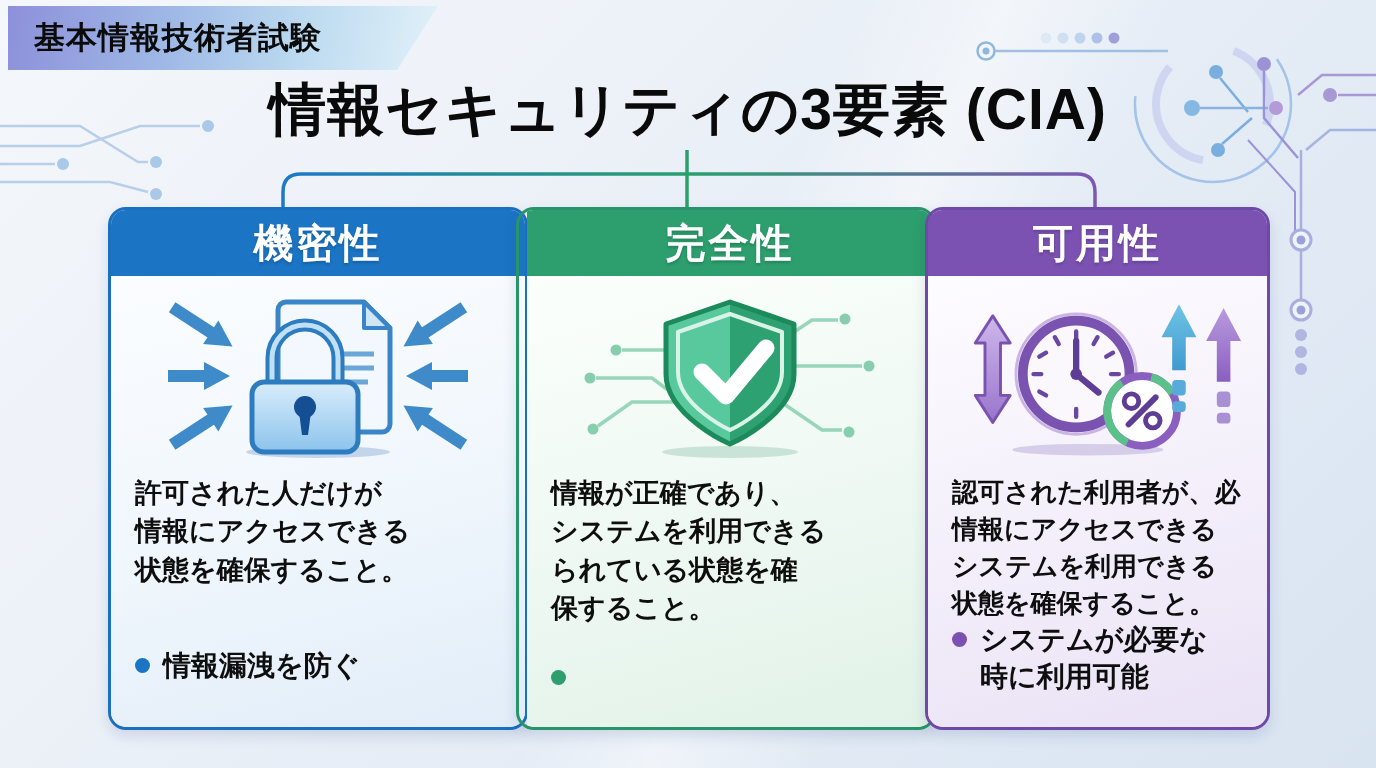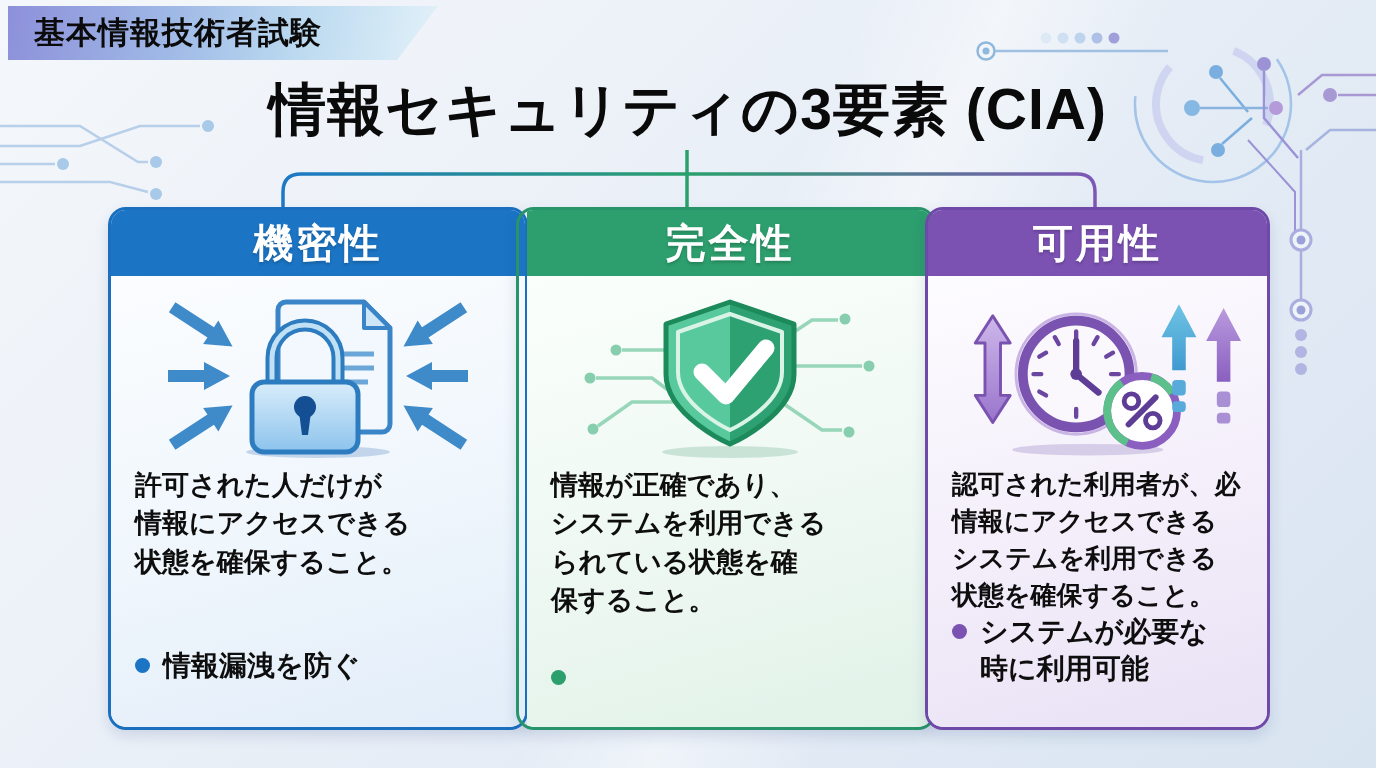--- a/index.html
+++ b/index.html
@@ -7,21 +7,21 @@
     position:relative;width:1376px;height:768px;overflow:hidden;
     font-family:"Liberation Sans","DejaVu Sans",sans-serif;
     background:linear-gradient(135deg,#f4f7fb 0%,#ecf1f8 35%,#e3ebf5 65%,#d9e4f1 100%);
   }
   .canvas::before{
     content:"";position:absolute;inset:0;z-index:0;pointer-events:none;
     background:linear-gradient(115deg,rgba(255,255,255,0) 50%,rgba(255,255,255,.45) 58%,rgba(255,255,255,0) 68%);
   }
   
   .badge{
-    position:absolute;left:8px;top:6px;width:430px;height:54px;z-index:3;
+    position:absolute;left:8px;top:6px;width:430px;height:64px;z-index:3;
     clip-path:polygon(0 0,100% 0,90.5% 100%,0 100%);
     background:linear-gradient(100deg,#8d90da 0%,#9fb9e6 38%,#bcdaf0 68%,#e2f1f9 100%);
     display:flex;align-items:center;
   }
   .badge span{font-size:31px;font-weight:bold;color:#0b0b0b;padding-left:26px;letter-spacing:1px;}
   
   .title{
     position:absolute;left:0;top:72px;width:100%;z-index:3;text-align:center;
     font-size:57px;font-weight:bold;color:#0a0a0a;letter-spacing:1px;
   }
@@ -32,21 +32,21 @@
     position:absolute;top:207px;width:420px;height:523px;z-index:2;
     border-radius:18px;border:3px solid;overflow:hidden;
     box-shadow:0 6px 14px rgba(40,70,130,.15);
     display:flex;flex-direction:column;box-sizing:border-box;
   }
   .card .hdr{height:66px;flex:0 0 auto;display:flex;align-items:center;justify-content:center;
     color:#ffffff;font-size:40px;font-weight:bold;letter-spacing:3px;
     text-shadow:0 2px 3px rgba(0,0,0,.18);}
   .card .body{flex:1;display:flex;flex-direction:column;padding:10px 24px 22px;}
   .icon-wrap{height:180px;flex:0 0 auto;display:flex;align-items:center;justify-content:center;}
-  .desc{font-size:27px;font-weight:bold;color:#0e0e0e;line-height:1.42;}
+  .desc{margin-top:8px;font-size:27px;font-weight:bold;color:#0e0e0e;line-height:1.42;}
   .desc span{display:block;white-space:nowrap;}
   .bullet{margin-top:auto;margin-bottom:20px;display:flex;align-items:flex-start;gap:13px;
     font-size:28px;font-weight:bold;color:#0e0e0e;line-height:1.32;}
   .bullet .dot{width:15px;height:15px;border-radius:50%;margin-top:10px;flex:0 0 auto;}
   .bullet .bl span{display:block;white-space:nowrap;}
   .c1{left:108px;border-color:#1a6fbf;}
   .c1 .hdr{background:#1b74c4;}
   .c1 .body{background:linear-gradient(165deg,#fbfdff 0%,#eff6fc 55%,#e2edf9 100%);}
   .c1 .dot{background:#1b74c4;}
   .c2{left:516px;border-color:#27946a;padding-left:8px;}

